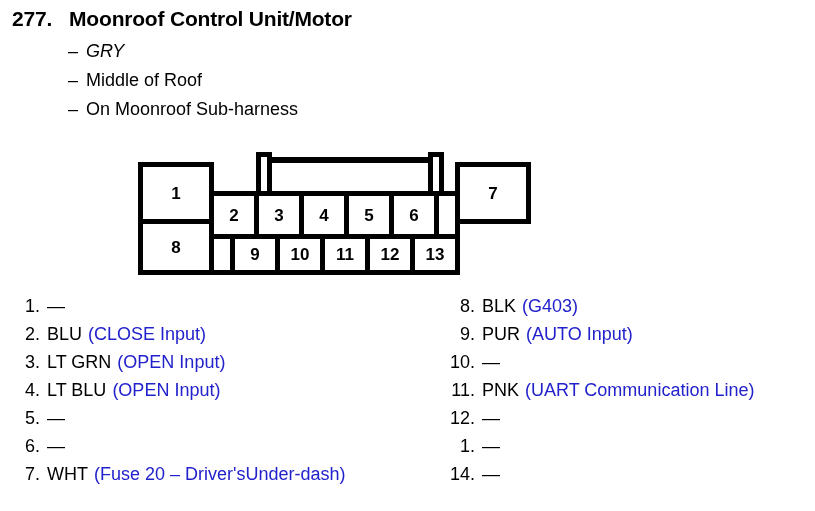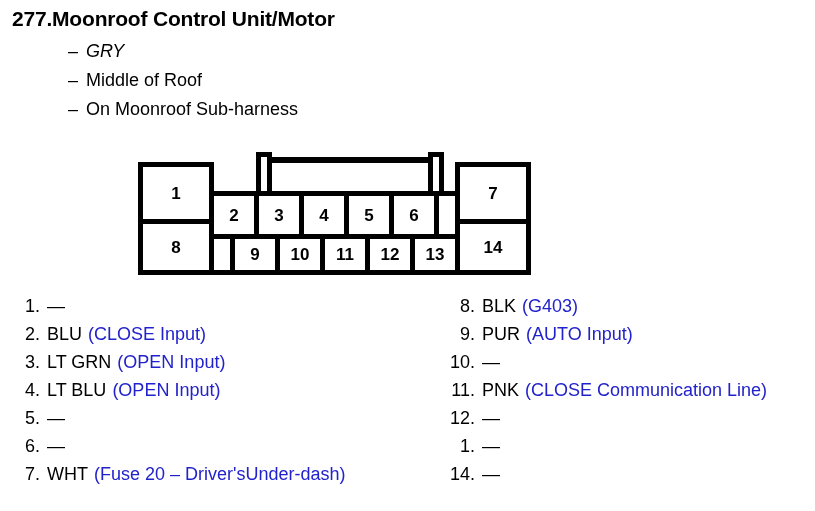--- a/index.html
+++ b/index.html
@@ -30,20 +30,21 @@
     white-space: nowrap;
   }
   #title-number {
     font-size: 21px;
     font-weight: bold;
     letter-spacing: -0.2px;
   }
   #title-text {
     font-size: 21px;
     font-weight: bold;
+    margin-left: 17px;
     letter-spacing: -0.2px;
   }
   .subtitle-line {
     position: absolute;
     left: 68px;
     font-size: 18px;
     white-space: nowrap;
   }
   .sub-dash {
     display: inline-block;
@@ -200,23 +201,20 @@
   <div class="cell" style="left:182px; top:88px; width:50px; height:41px;align-items:center;">
     <span>11</span>
   </div>
   <div class="cell" style="left:227px; top:88px; width:50px; height:41px;">
     <span>12</span>
   </div>
   <div class="cell" style="left:272px; top:88px; width:50px; height:41px;">
     <span>13</span>
   </div>
 
-  <div class="cell" style="left:317px; top:73px; width:76px; height:56px;">
-    <span>14</span>
-  </div>
 </div>
 
 <div class="pin-col" id="pin-col-left">
 
   <div class="pin-row">
     <span class="pin-num">1.</span>
     <span class="pin-empty">—</span>
   </div>
 
   <div class="pin-row">
@@ -269,21 +267,21 @@
   </div>
 
   <div class="pin-row">
     <span class="pin-num">10.</span>
     <span class="pin-empty">—</span>
   </div>
 
   <div class="pin-row">
     <span class="pin-num">11.</span>
     <span class="pin-color">PNK</span>
-    <span class="pin-desc">(CLOSE Communication Line)</span>
+    <span class="pin-desc">(UART Communication Line)</span>
   </div>
 
   <div class="pin-row">
     <span class="pin-num">12.</span>
     <span class="pin-empty">—</span>
   </div>
 
   <div class="pin-row">
     <span class="pin-num">1.</span>
     <span class="pin-empty">—</span>

